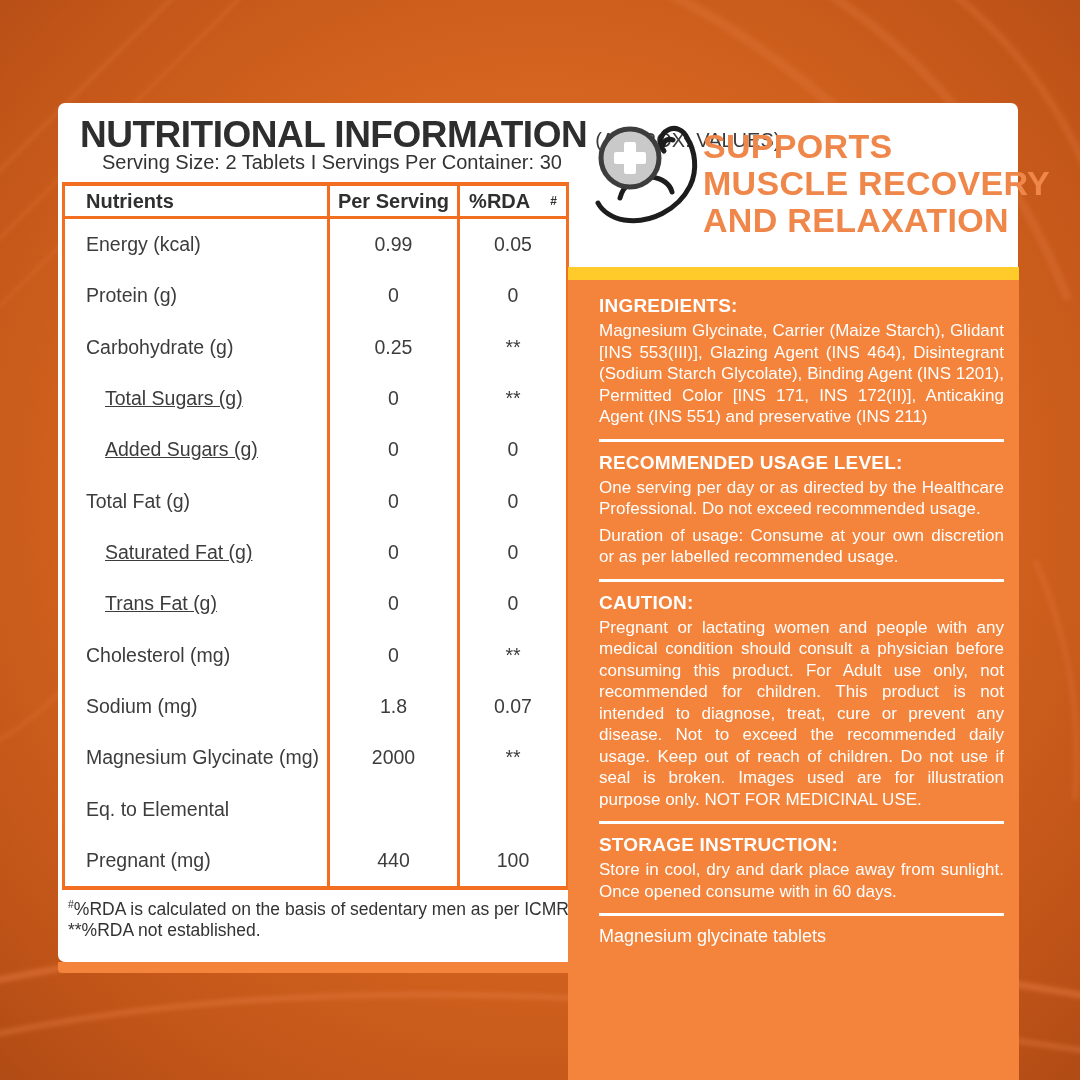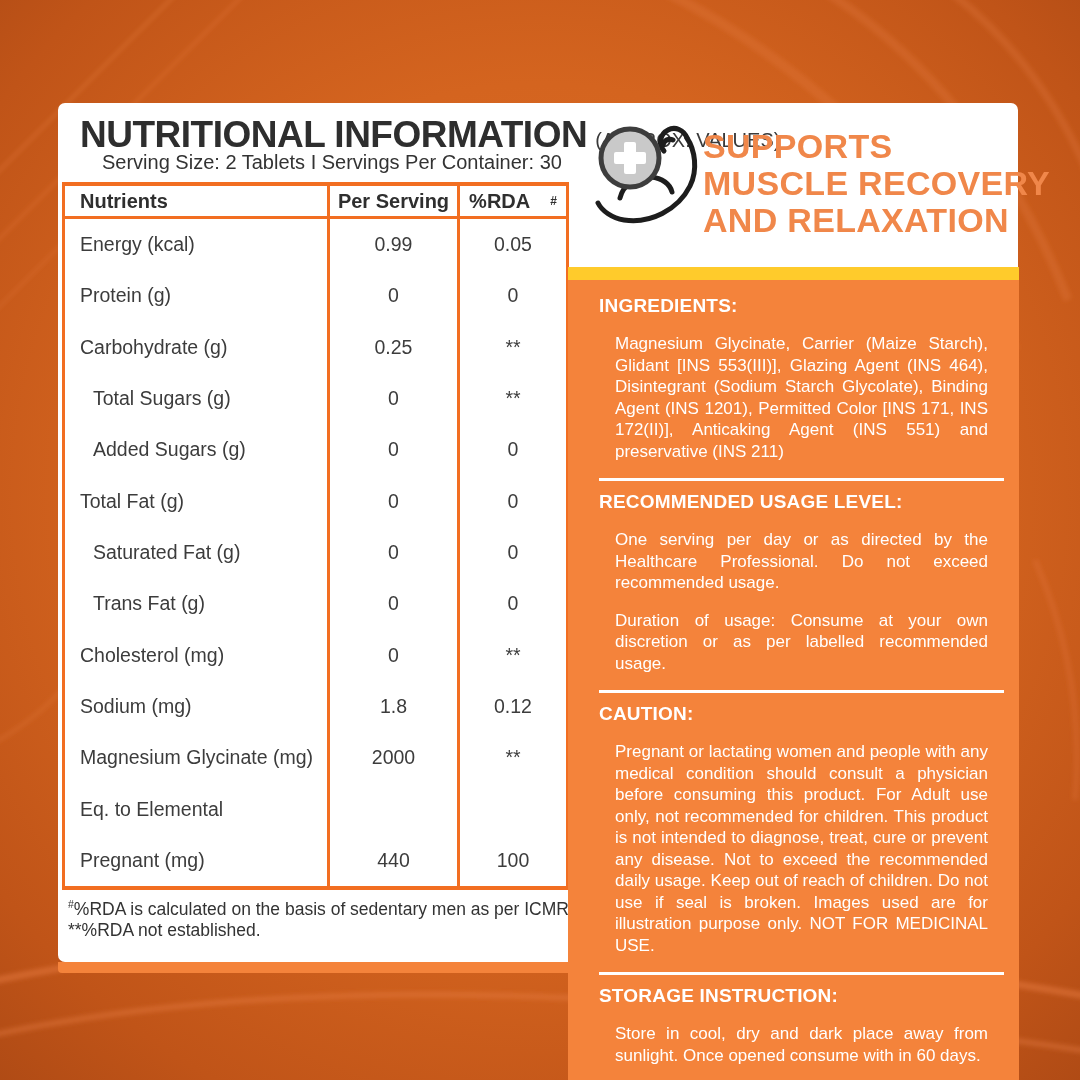--- a/index.html
+++ b/index.html
@@ -26,40 +26,40 @@
   .serving-line{position:absolute; left:80px; top:151px; z-index:2; font-size:20px; color:#333; white-space:nowrap;margin-left:22px;}
   .ntable{
     position:absolute; left:62px; top:182px; width:501px; height:700px; z-index:2;
     border:3px solid #f26e21; border-top-width:4px; border-bottom-width:4px;
     display:flex; flex-direction:column; box-sizing:content-box;
   }
   .trow{display:grid; grid-template-columns:262px 133px 1fr; flex:1;}
   .trow.head{flex:0 0 33px; font-weight:bold;}
   .cell{display:flex; align-items:center; font-size:19.5px; color:#3c3c3c;}
   .trow.head .cell{font-size:20px; color:#2f2f2f;}
-  .c1{padding-left:15px; justify-content:flex-start;}
-  .c1.indent{padding-left:28px;}
+  .c1{padding-left:21px; justify-content:flex-start;}
+  .c1.indent{padding-left:40px;text-decoration:underline;}
   .c2{justify-content:center; border-left:3px solid #f26e21; border-right:3px solid #f26e21;}
   .c3{justify-content:center;gap:20px;}
   .trow.head .cell{border-bottom:3px solid #f26e21;}
   sup{font-size:0.6em;}
   .footnotes{position:absolute; left:68px; top:894px; z-index:2; font-size:17.5px; color:#333; line-height:21px;}
   
   .claim-icon{position:absolute; left:590px; top:118px; z-index:2;}
   .claim-text{position:absolute; left:703px; top:128px; z-index:2;
     color:#f0874a; font-weight:bold; font-size:34px; line-height:37px; letter-spacing:0.3px; white-space:nowrap;}
   
   .yellow-strip{position:absolute; left:568px; top:267px; width:451px; height:13px; background:#ffcb2b; z-index:2;}
   .panel{
     position:absolute; left:568px; top:280px; width:451px; height:813px; z-index:2;
     background:#f4833b; color:#ffffff; box-sizing:border-box;
     padding:15px 15px 0 31px;
   }
   .sec-title{font-size:19px; font-weight:bold; letter-spacing:0.2px; margin:0 0 3px 0;}
-  .sec-body{font-size:17px; line-height:21.5px; text-align:justify; margin:16px;}
+  .sec-body{font-size:17px; line-height:21.5px; text-align:justify; margin:0;}
   .sec-body + .sec-body{margin-top:5px;}
   .divider{height:3px; background:#ffffff; margin:11px 0 10px 0;}
   .product-name{font-size:18px; margin-top:1px;}
 </style>
 </head>
 <body>
 
 <div class="stage">
 
   <svg class="bg-waves" width="1080" height="1080" viewBox="0 0 1080 1080">
@@ -140,21 +140,21 @@
       <div class="cell c3">0</div>
     </div>
     <div class="trow">
       <div class="cell c1">Cholesterol (mg)</div>
       <div class="cell c2">0</div>
       <div class="cell c3">**</div>
     </div>
     <div class="trow">
       <div class="cell c1">Sodium (mg)</div>
       <div class="cell c2">1.8</div>
-      <div class="cell c3">0.12</div>
+      <div class="cell c3">0.07</div>
     </div>
     <div class="trow">
       <div class="cell c1">Magnesium Glycinate (mg)</div>
       <div class="cell c2">2000</div>
       <div class="cell c3">**</div>
     </div>
     <div class="trow">
       <div class="cell c1">Eq. to Elemental</div>
       <div class="cell c2"></div>
       <div class="cell c3"></div>

